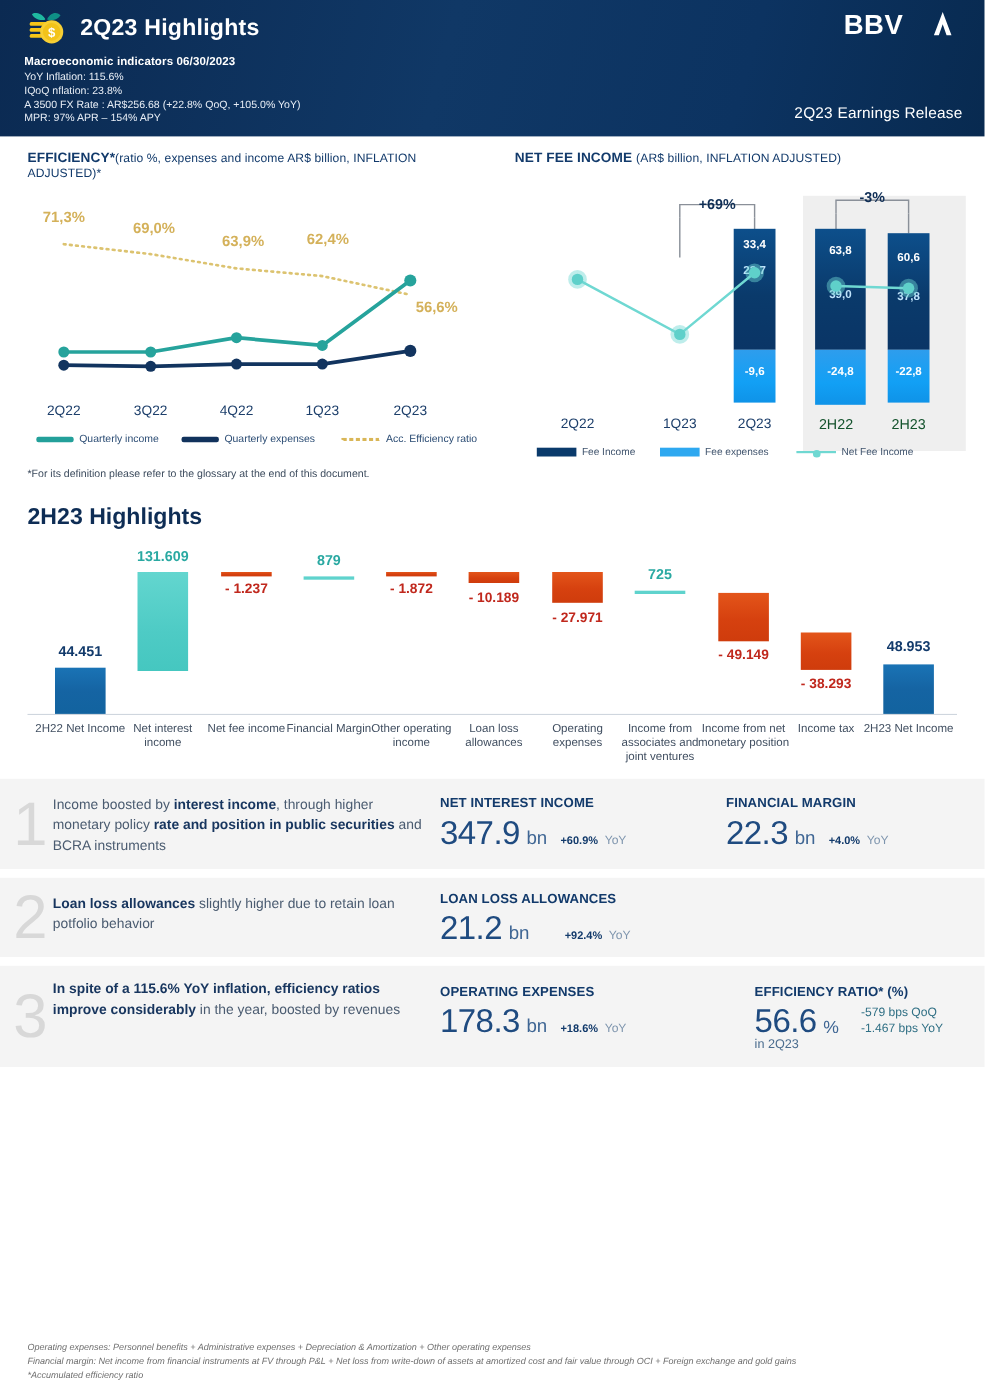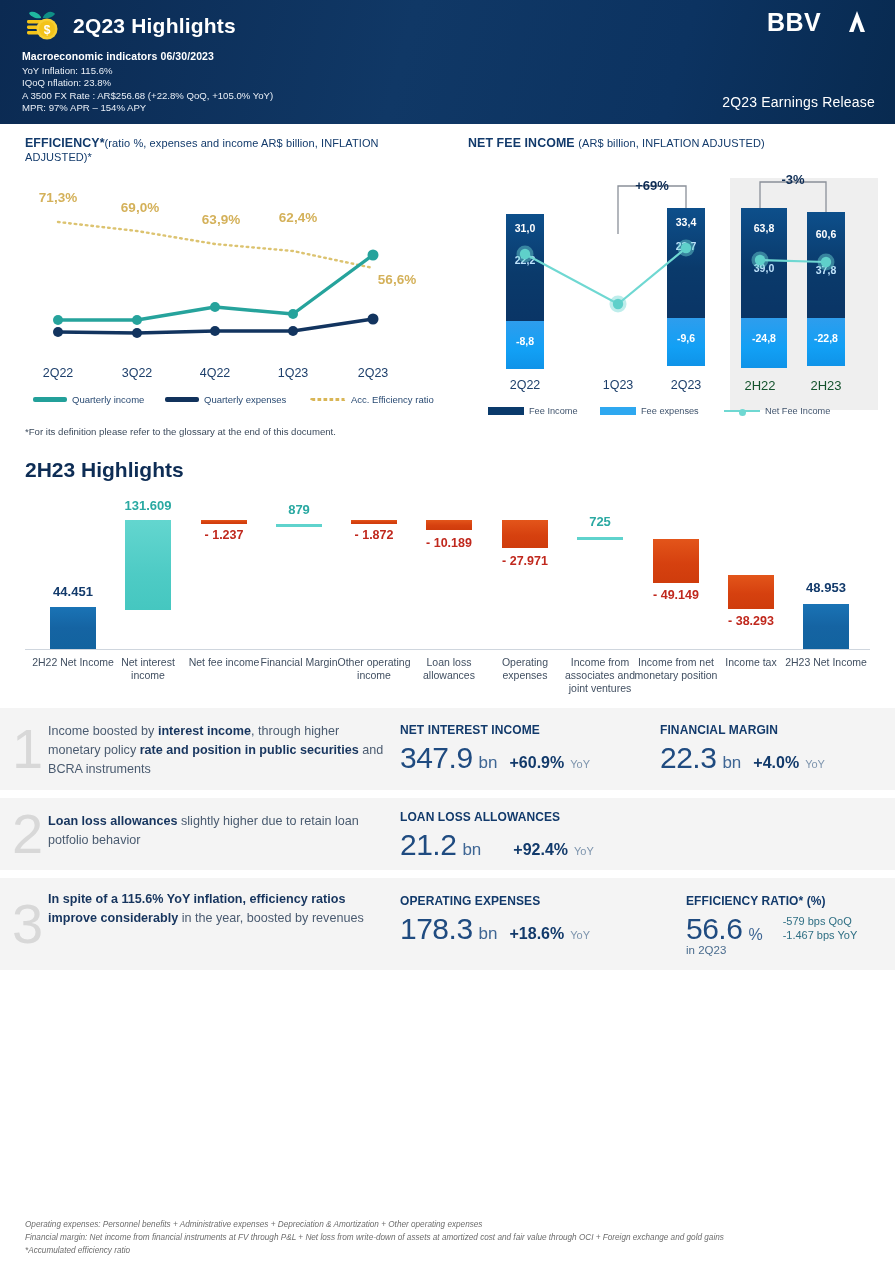--- a/index.html
+++ b/index.html
@@ -98,21 +98,21 @@
     position:absolute; left:12px; top:50%; transform:translateY(-50%);
     font-size:56px; font-weight:400; color:#d8d8d8; line-height:1; font-family:"Liberation Sans", sans-serif;
   }
   .panel-text { position:absolute; left:48px; font-size:12.6px; line-height:19px; color:#4a5b70; width:345px; }
   .panel-text b { color:#17355e; font-weight:700; }
   .kpi { position:absolute; }
   .kpi-label { font-size:12px; font-weight:700; color:#123a6b; letter-spacing:.1px; white-space:nowrap; }
   .kpi-row { display:flex; align-items:baseline; gap:6px; margin-top:4px; }
   .kpi-val { font-size:30px; font-weight:400; color:#1f4b80; letter-spacing:-.5px; }
   .kpi-unit { font-size:17px; color:#3f6694; font-weight:400; }
-  .kpi-delta { font-size:16px; font-weight:700; color:#123a6b; margin-left:6px;}
+  .kpi-delta { font-size:10px; font-weight:700; color:#123a6b; margin-left:6px;}
   .kpi-yoy { font-size:11px; color:#7d94ad; font-weight:400; }
   .kpi-pct { font-size:16px; color:#3f6694; }
   .kpi-sub { font-size:11.5px; color:#4a6c8e; margin-top:-2px; }
   .kpi-bps { font-size:11px; color:#2f6f84; line-height:14px; }
 
   
   .footnotes { position:absolute; left:25px; bottom:16px; width:850px; }
   .footnotes div { font-size:8.2px; font-style:italic; color:#6d6d6d; line-height:13px; }
 </style>
 </head>
@@ -228,29 +228,20 @@
         <path d="M150,42 L150,30 L218,30 L218,42" fill="none" stroke="#8a9099" stroke-width="1.3"></path>
         <path d="M150,42 L150,78" fill="none" stroke="#8a9099" stroke-width="1.3"></path>
         <path d="M218,42 L218,60" fill="none" stroke="#8a9099" stroke-width="1.3"></path>
         <path d="M292,38 L292,26 L358,26 L358,38" fill="none" stroke="#8a9099" stroke-width="1.3"></path>
         <path d="M292,38 L292,56" fill="none" stroke="#8a9099" stroke-width="1.3"></path>
         <path d="M358,38 L358,56" fill="none" stroke="#8a9099" stroke-width="1.3"></path>
       </svg>
       <div class="nfi-brk-label" style="left:184px; top:22px;">+69%</div>
       <div class="nfi-brk-label" style="left:325px; top:16px;">-3%</div>
 
-      <div class="nfi-bar" style="left:38px; top:58px; width:38px; height:155px;">
-        <div class="nfi-seg-income" style="top:0; height:107px;">
-          <div class="nfi-val" style="top:8px;">31,0</div>
-          <div class="nfi-val light" style="top:40px;">22,2</div>
-        </div>
-        <div class="nfi-seg-exp" style="top:107px; height:48px;">
-          <div class="nfi-val" style="top:14px;">-8,8</div>
-        </div>
-      </div>
 
 
       <div class="nfi-bar" style="left:199px; top:52px; width:38px; height:158px;padding-left:20px;">
         <div class="nfi-seg-income" style="top:0; height:110px;">
           <div class="nfi-val" style="top:8px;">33,4</div>
           <div class="nfi-val light" style="top:32px;">23,7</div>
         </div>
         <div class="nfi-seg-exp" style="top:110px; height:48px;">
           <div class="nfi-val" style="top:14px;">-9,6</div>
         </div>

